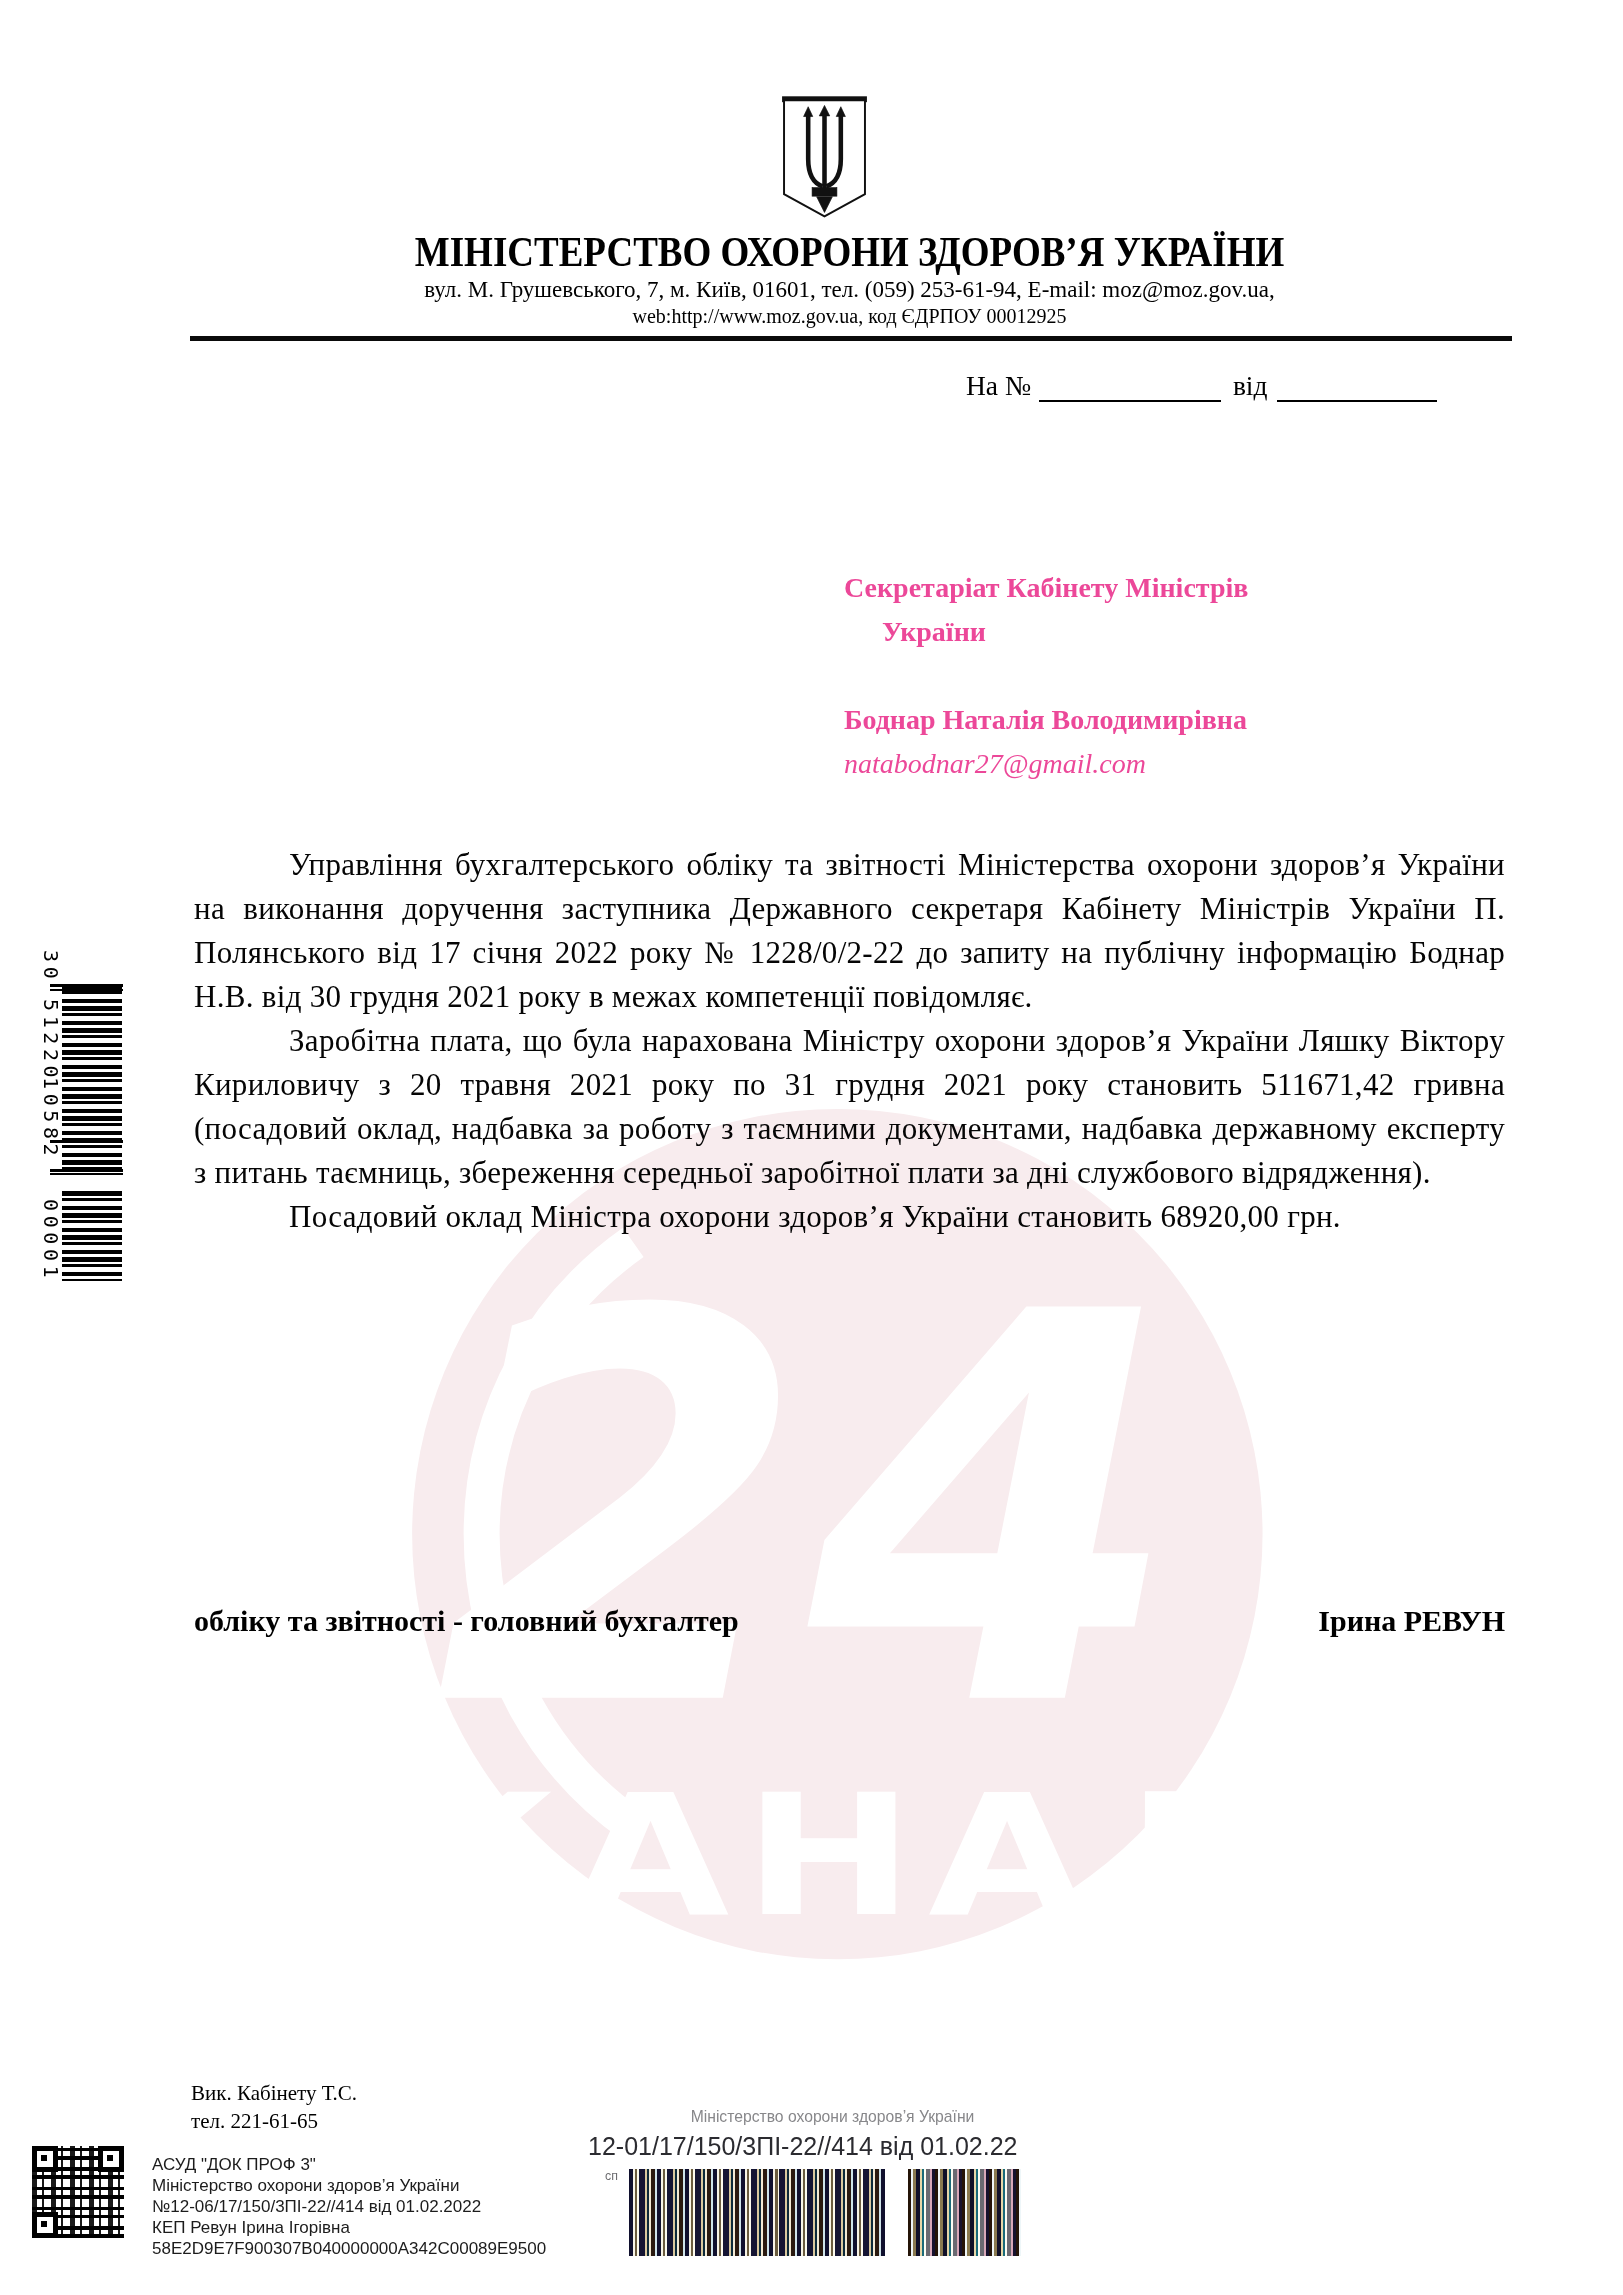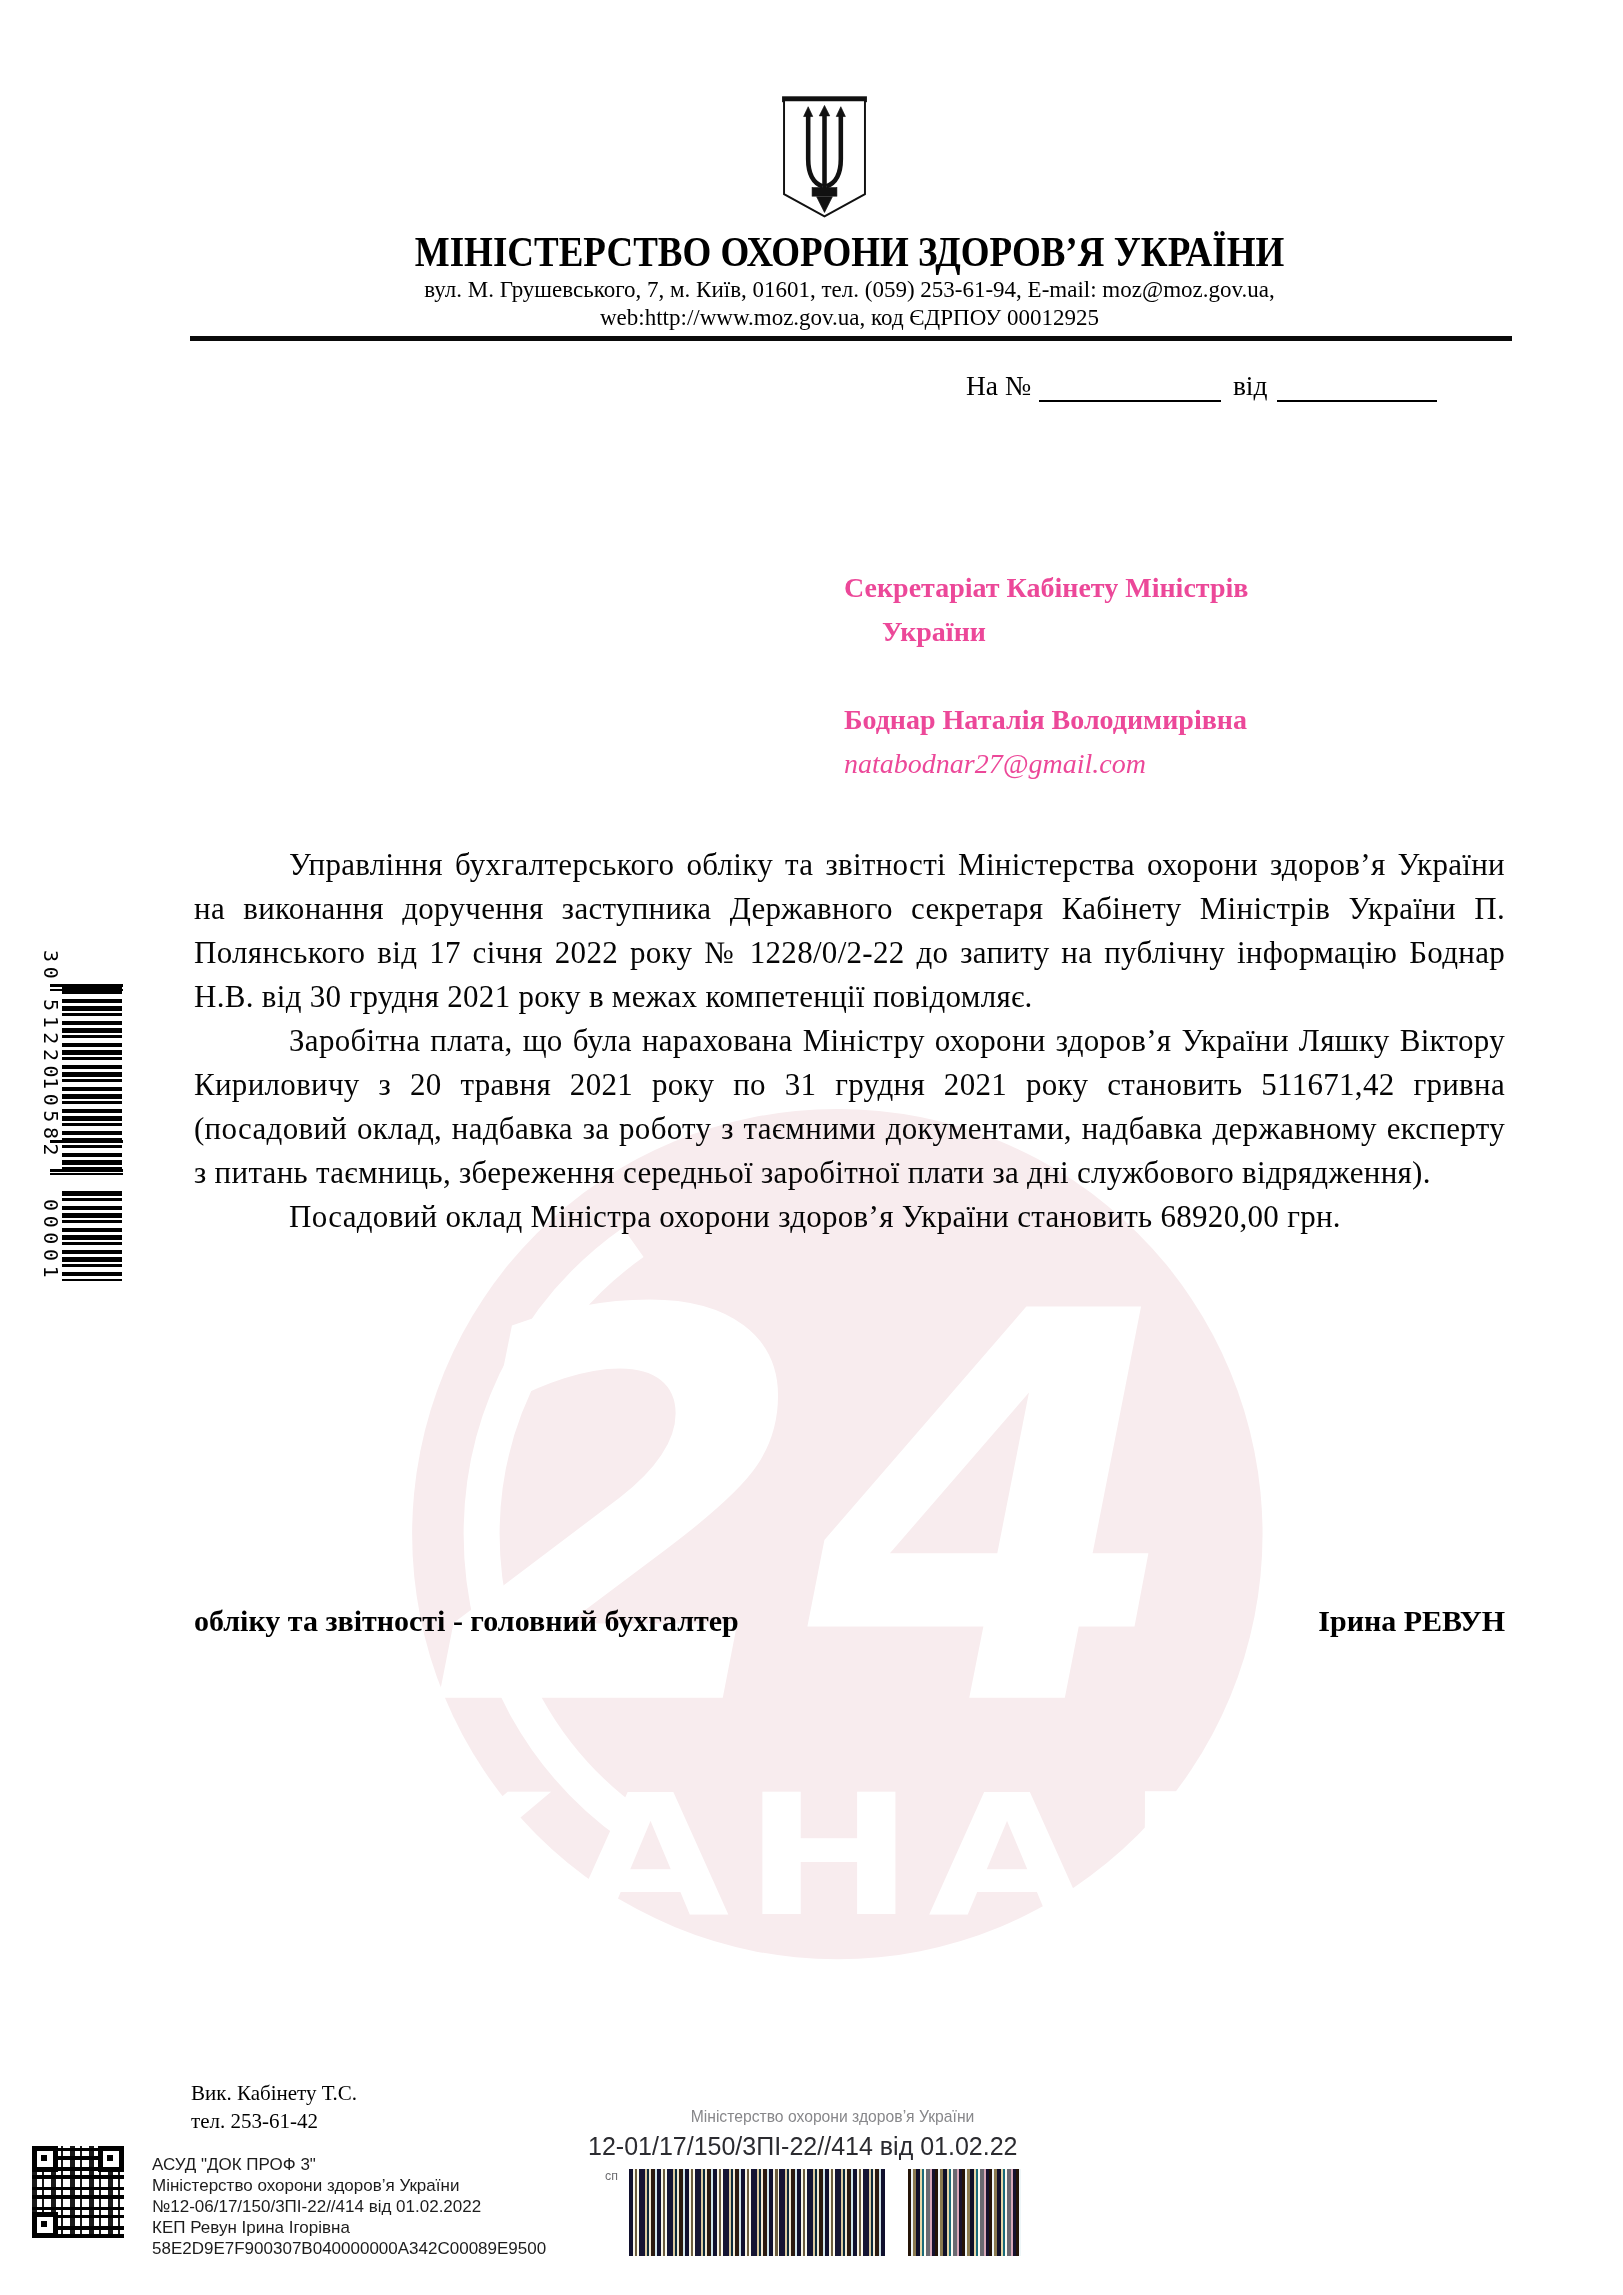--- a/index.html
+++ b/index.html
@@ -6,21 +6,21 @@
   body{width:1623px;height:2295px;position:relative;font-family:"Liberation Serif",serif;}
   .page{position:absolute;left:0;top:0;width:1623px;height:2295px;background:#fff;overflow:hidden;}
   .abs{position:absolute;}
   
   .watermark{position:absolute;left:0;top:0;width:1623px;height:2295px;pointer-events:none;}
   
   .emblem{left:782px;top:95px;width:85px;height:124px;}
   .ministry-title{left:194px;top:228px;width:1311px;text-align:center;font-weight:bold;
     font-size:37px;color:#000;transform:scaleY(1.12);transform-origin:top center;white-space:nowrap;letter-spacing:0px;}
   .hdr-addr{left:194px;top:277px;width:1311px;text-align:center;font-size:23px;color:#000;white-space:nowrap;}
-  .hdr-web{left:194px;top:305px;width:1311px;text-align:center;font-size:23px;color:#000;white-space:nowrap;}
+  .hdr-web{left:194px;top:305px;width:1311px;text-align:center;font-size:20px;color:#000;white-space:nowrap;}
   .hdr-rule{left:190px;top:336px;width:1322px;height:5.2px;background:#0a0a0a;}
   
   .refline{left:966px;top:370px;font-size:27.5px;color:#000;white-space:nowrap;}
   .refline .blank{display:inline-block;border-bottom:2px solid #000;height:27.5px;vertical-align:bottom;}
   .refline .b1{width:182px;margin:0 11.8px 0 7.9px;}
   .refline .b2{width:160px;margin-left:9.2px;}
   
   .recipient{left:844px;top:566px;width:510px;font-size:28px;line-height:44px;color:#ec4899;}
   .recipient .org{font-weight:bold;}
   .recipient .org2{font-weight:bold;padding-left:7.9px;margin-left:30px;}
@@ -133,21 +133,21 @@
   <div class="abs vbars vbars1"></div>
   <div class="abs vbars vbars2"></div>
   <div class="abs vguard vg1"></div>
   <div class="abs vguard vg2"></div>
   <div class="abs vguard vg3"></div>
   <div class="abs vguard vg4"></div>
   <div class="abs vguard vg5"></div>
 
   <div class="abs executor">
     <div>Вик. Кабінету Т.С.</div>
-    <div>тел. 253-61-42</div>
+    <div>тел. 221-61-65</div>
   </div>
 
   <div class="abs qr">
     <span class="finder f-tl">
         <i></i>
       </span>
     <span class="finder f-tr">
         <i></i>
       </span>
     <span class="finder f-bl">

